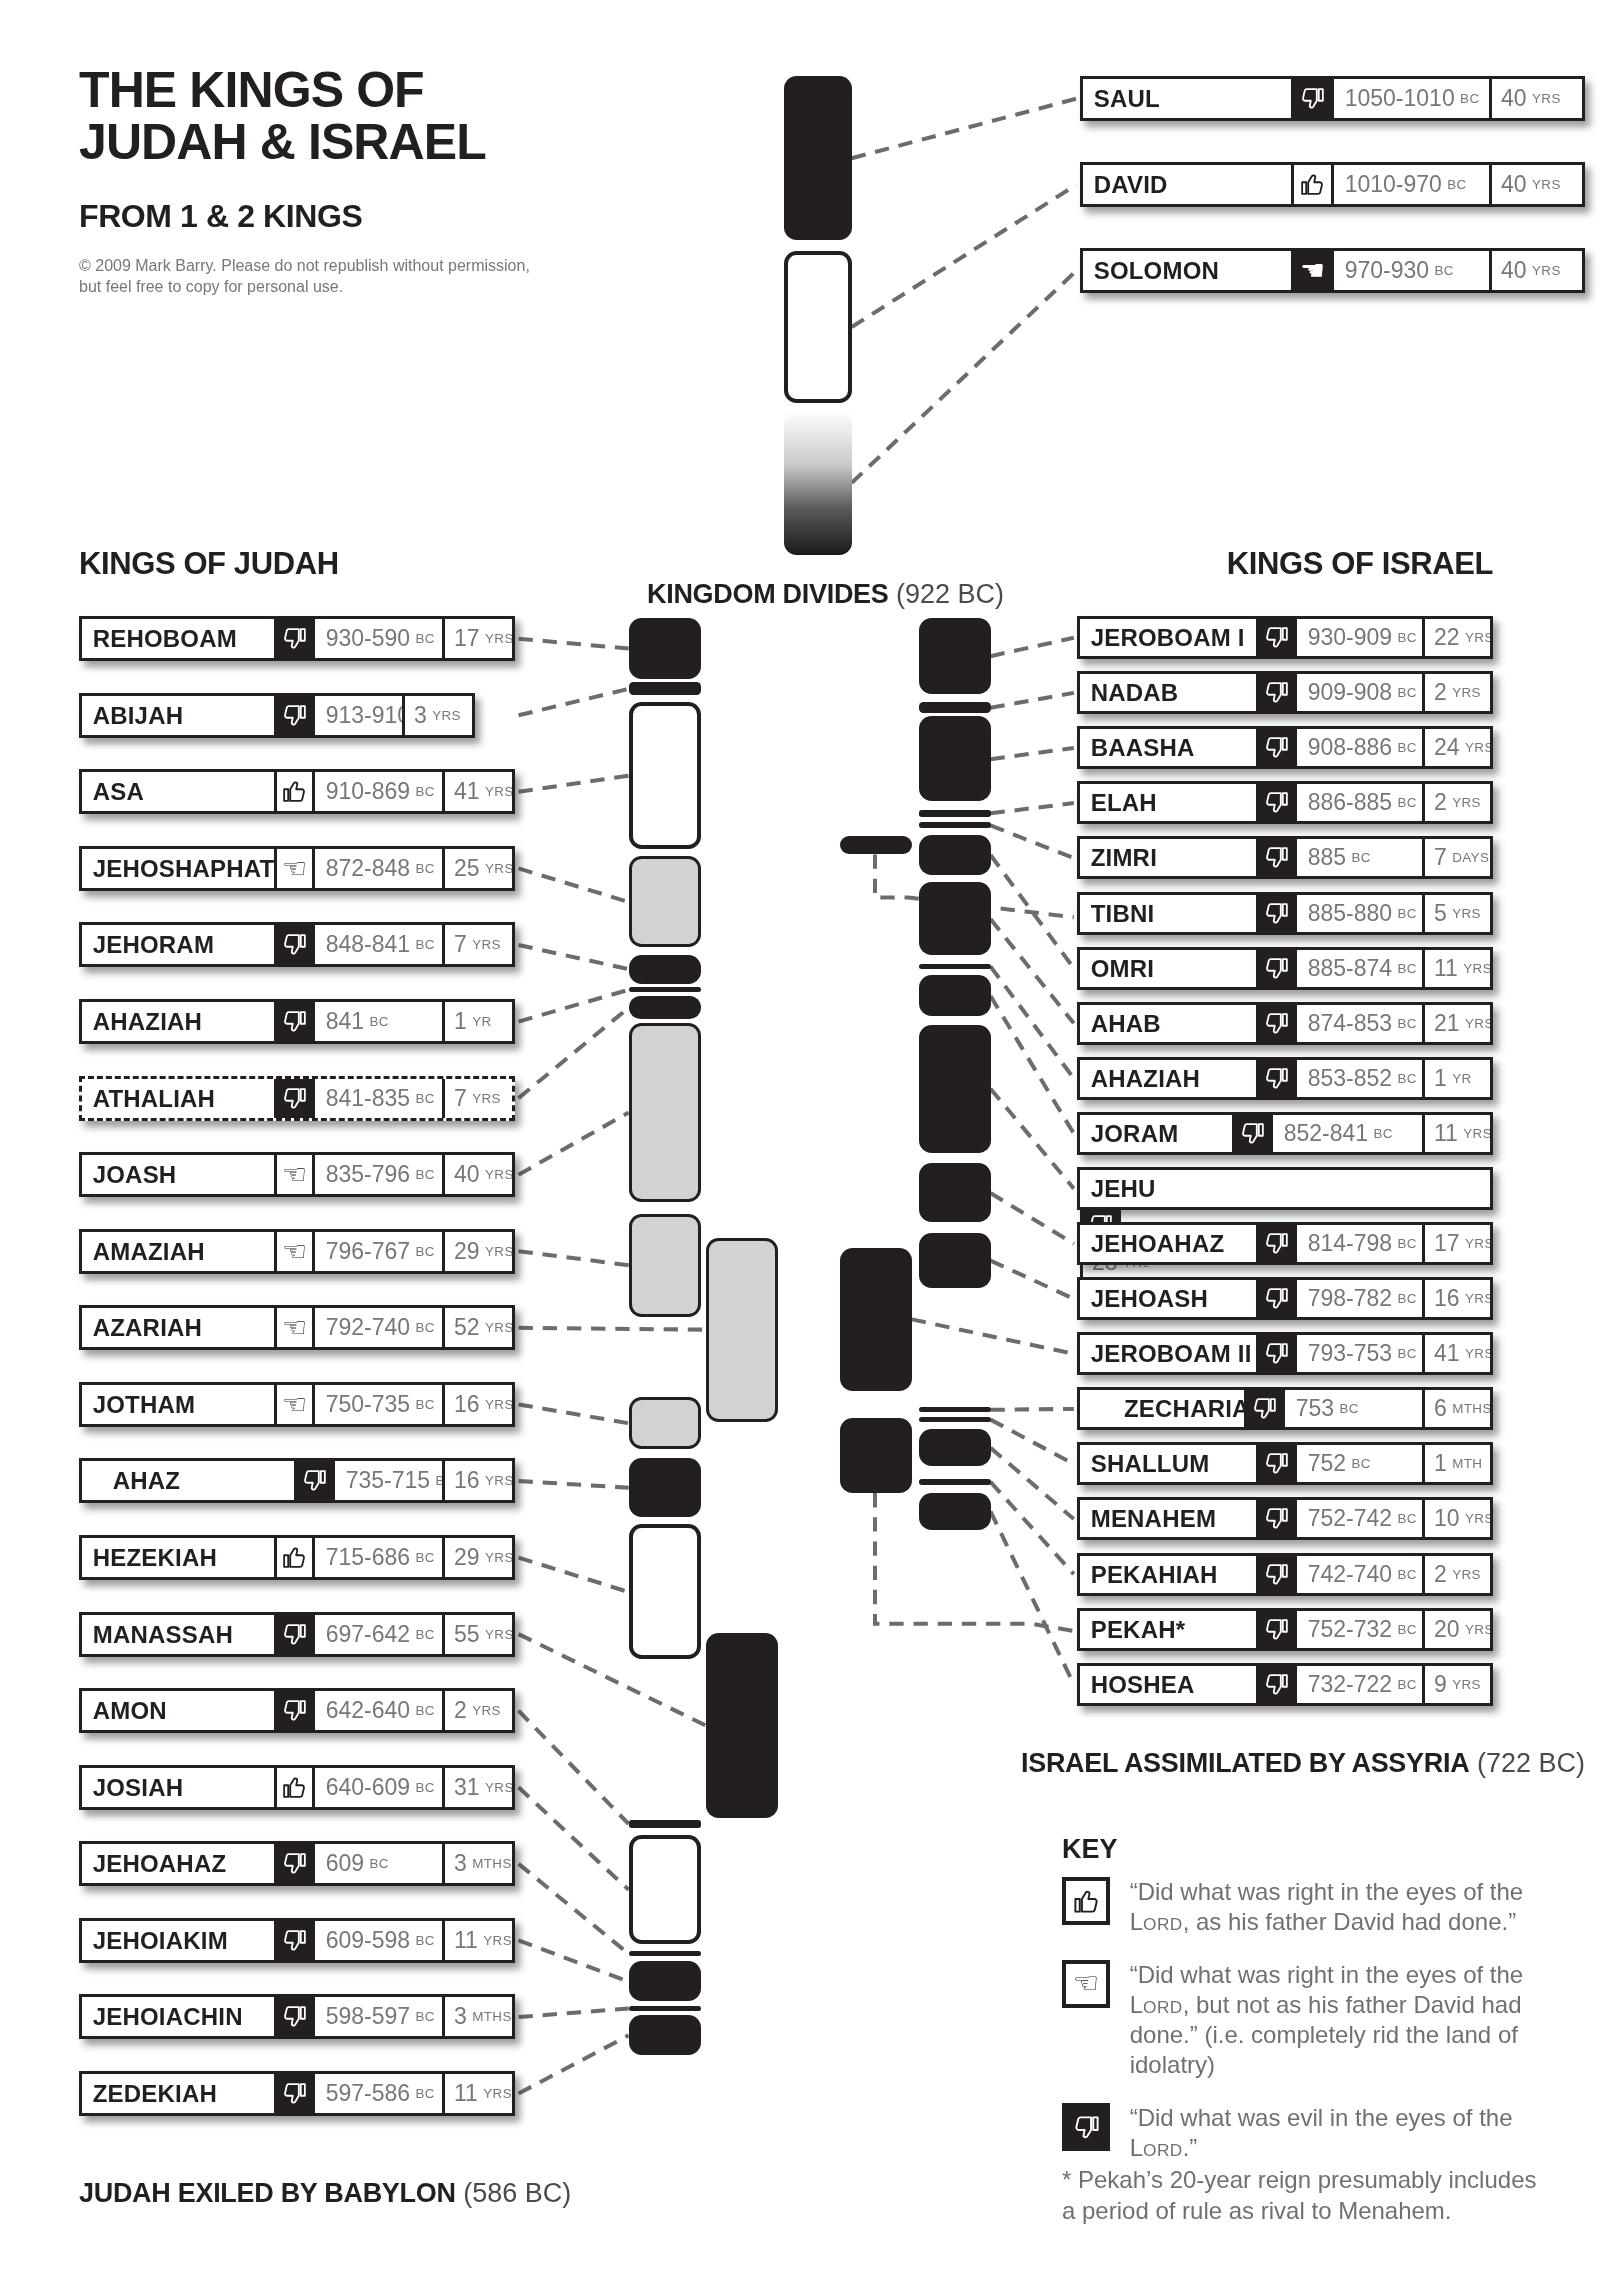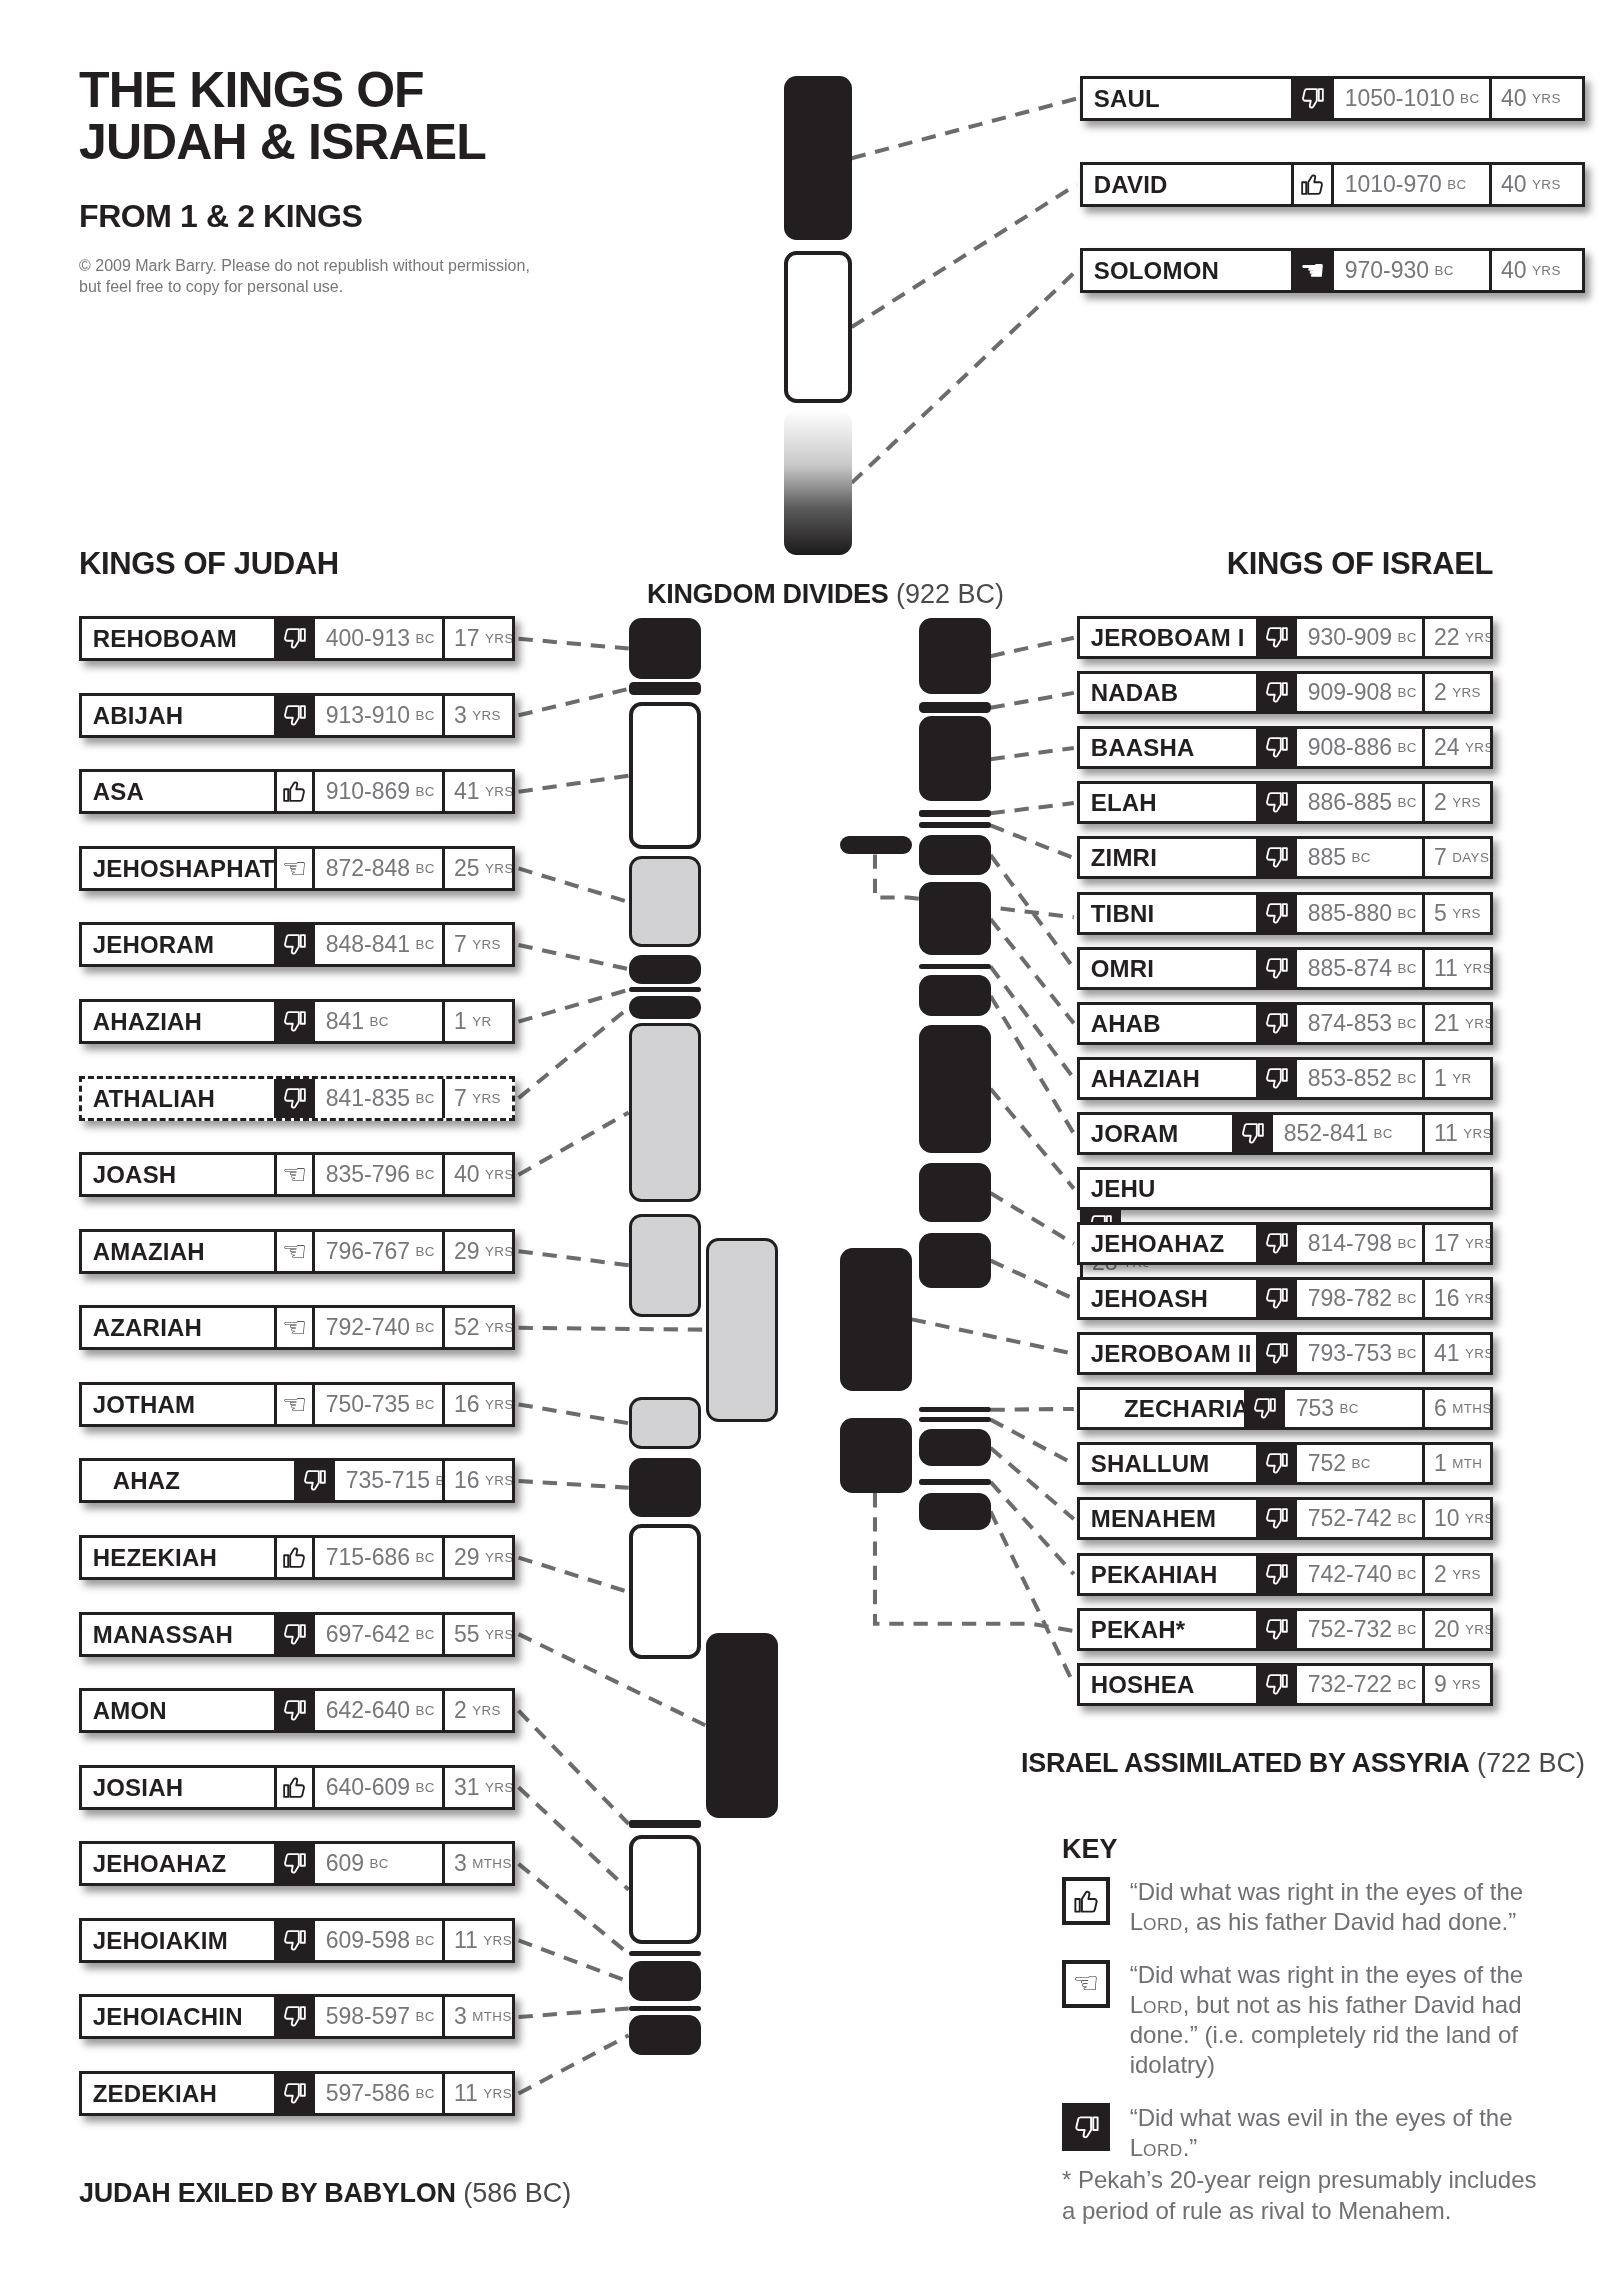--- a/index.html
+++ b/index.html
@@ -204,30 +204,30 @@
     </div>
     <div class="bar gradient" style="left: 784px; top: 410px; width: 68px; height: 145px; border-radius: 12.5px;"></div>
     <div class="row" style="left: 79px; top: 616px; width: 436px; height: 45px;">
       <span class="cell c-name" style="width: 192px; flex: 0 0 auto;">REHOBOAM</span>
       <span class="cell c-icon inv" style="width: 41px; flex: 0 0 auto;">
         <svg viewBox="0 0 24 24" style="transform: rotate(180deg);">
           <path d="M2.8 10h3.6v10.4H2.8z M8.2 20.4h8.7c.95 0 1.77-.65 1.98-1.57l1.5-6.4c.28-1.25-.66-2.43-1.95-2.43h-4.9l.86-4.1c.18-.86-.36-1.7-1.2-1.9-.68-.17-1.4.1-1.78.68L8.2 10z" fill="none" stroke="currentColor" stroke-width="1.6" stroke-linejoin="round"></path>
         </svg>
       </span>
       <span class="cell c-date">
-        <span>400-913</span>
+        <span>930-590</span>
         <span class="unit">BC</span>
       </span>
       <span class="cell c-yrs" style="width: 70px; flex: 0 0 auto;">
         <span>17</span>
         <span class="unit">YRS</span>
       </span>
     </div>
     <div class="bar black" style="left: 629px; top: 618px; width: 72px; height: 61px; border-radius: 12.5px;"></div>
-    <div class="row" style="left: 79px; top: 693px; width: 436px; height: 45px; align-items: flex-end;">
+    <div class="row" style="left: 79px; top: 693px; width: 396px; height: 45px; align-items: flex-end;">
       <span class="cell c-name" style="width: 192px; flex: 0 0 auto;">ABIJAH</span>
       <span class="cell c-icon inv" style="width: 41px; flex: 0 0 auto;">
         <svg viewBox="0 0 24 24" style="transform: rotate(180deg);">
           <path d="M2.8 10h3.6v10.4H2.8z M8.2 20.4h8.7c.95 0 1.77-.65 1.98-1.57l1.5-6.4c.28-1.25-.66-2.43-1.95-2.43h-4.9l.86-4.1c.18-.86-.36-1.7-1.2-1.9-.68-.17-1.4.1-1.78.68L8.2 10z" fill="none" stroke="currentColor" stroke-width="1.6" stroke-linejoin="round"></path>
         </svg>
       </span>
       <span class="cell c-date">
         <span>913-910</span>
         <span class="unit">BC</span>
       </span>

